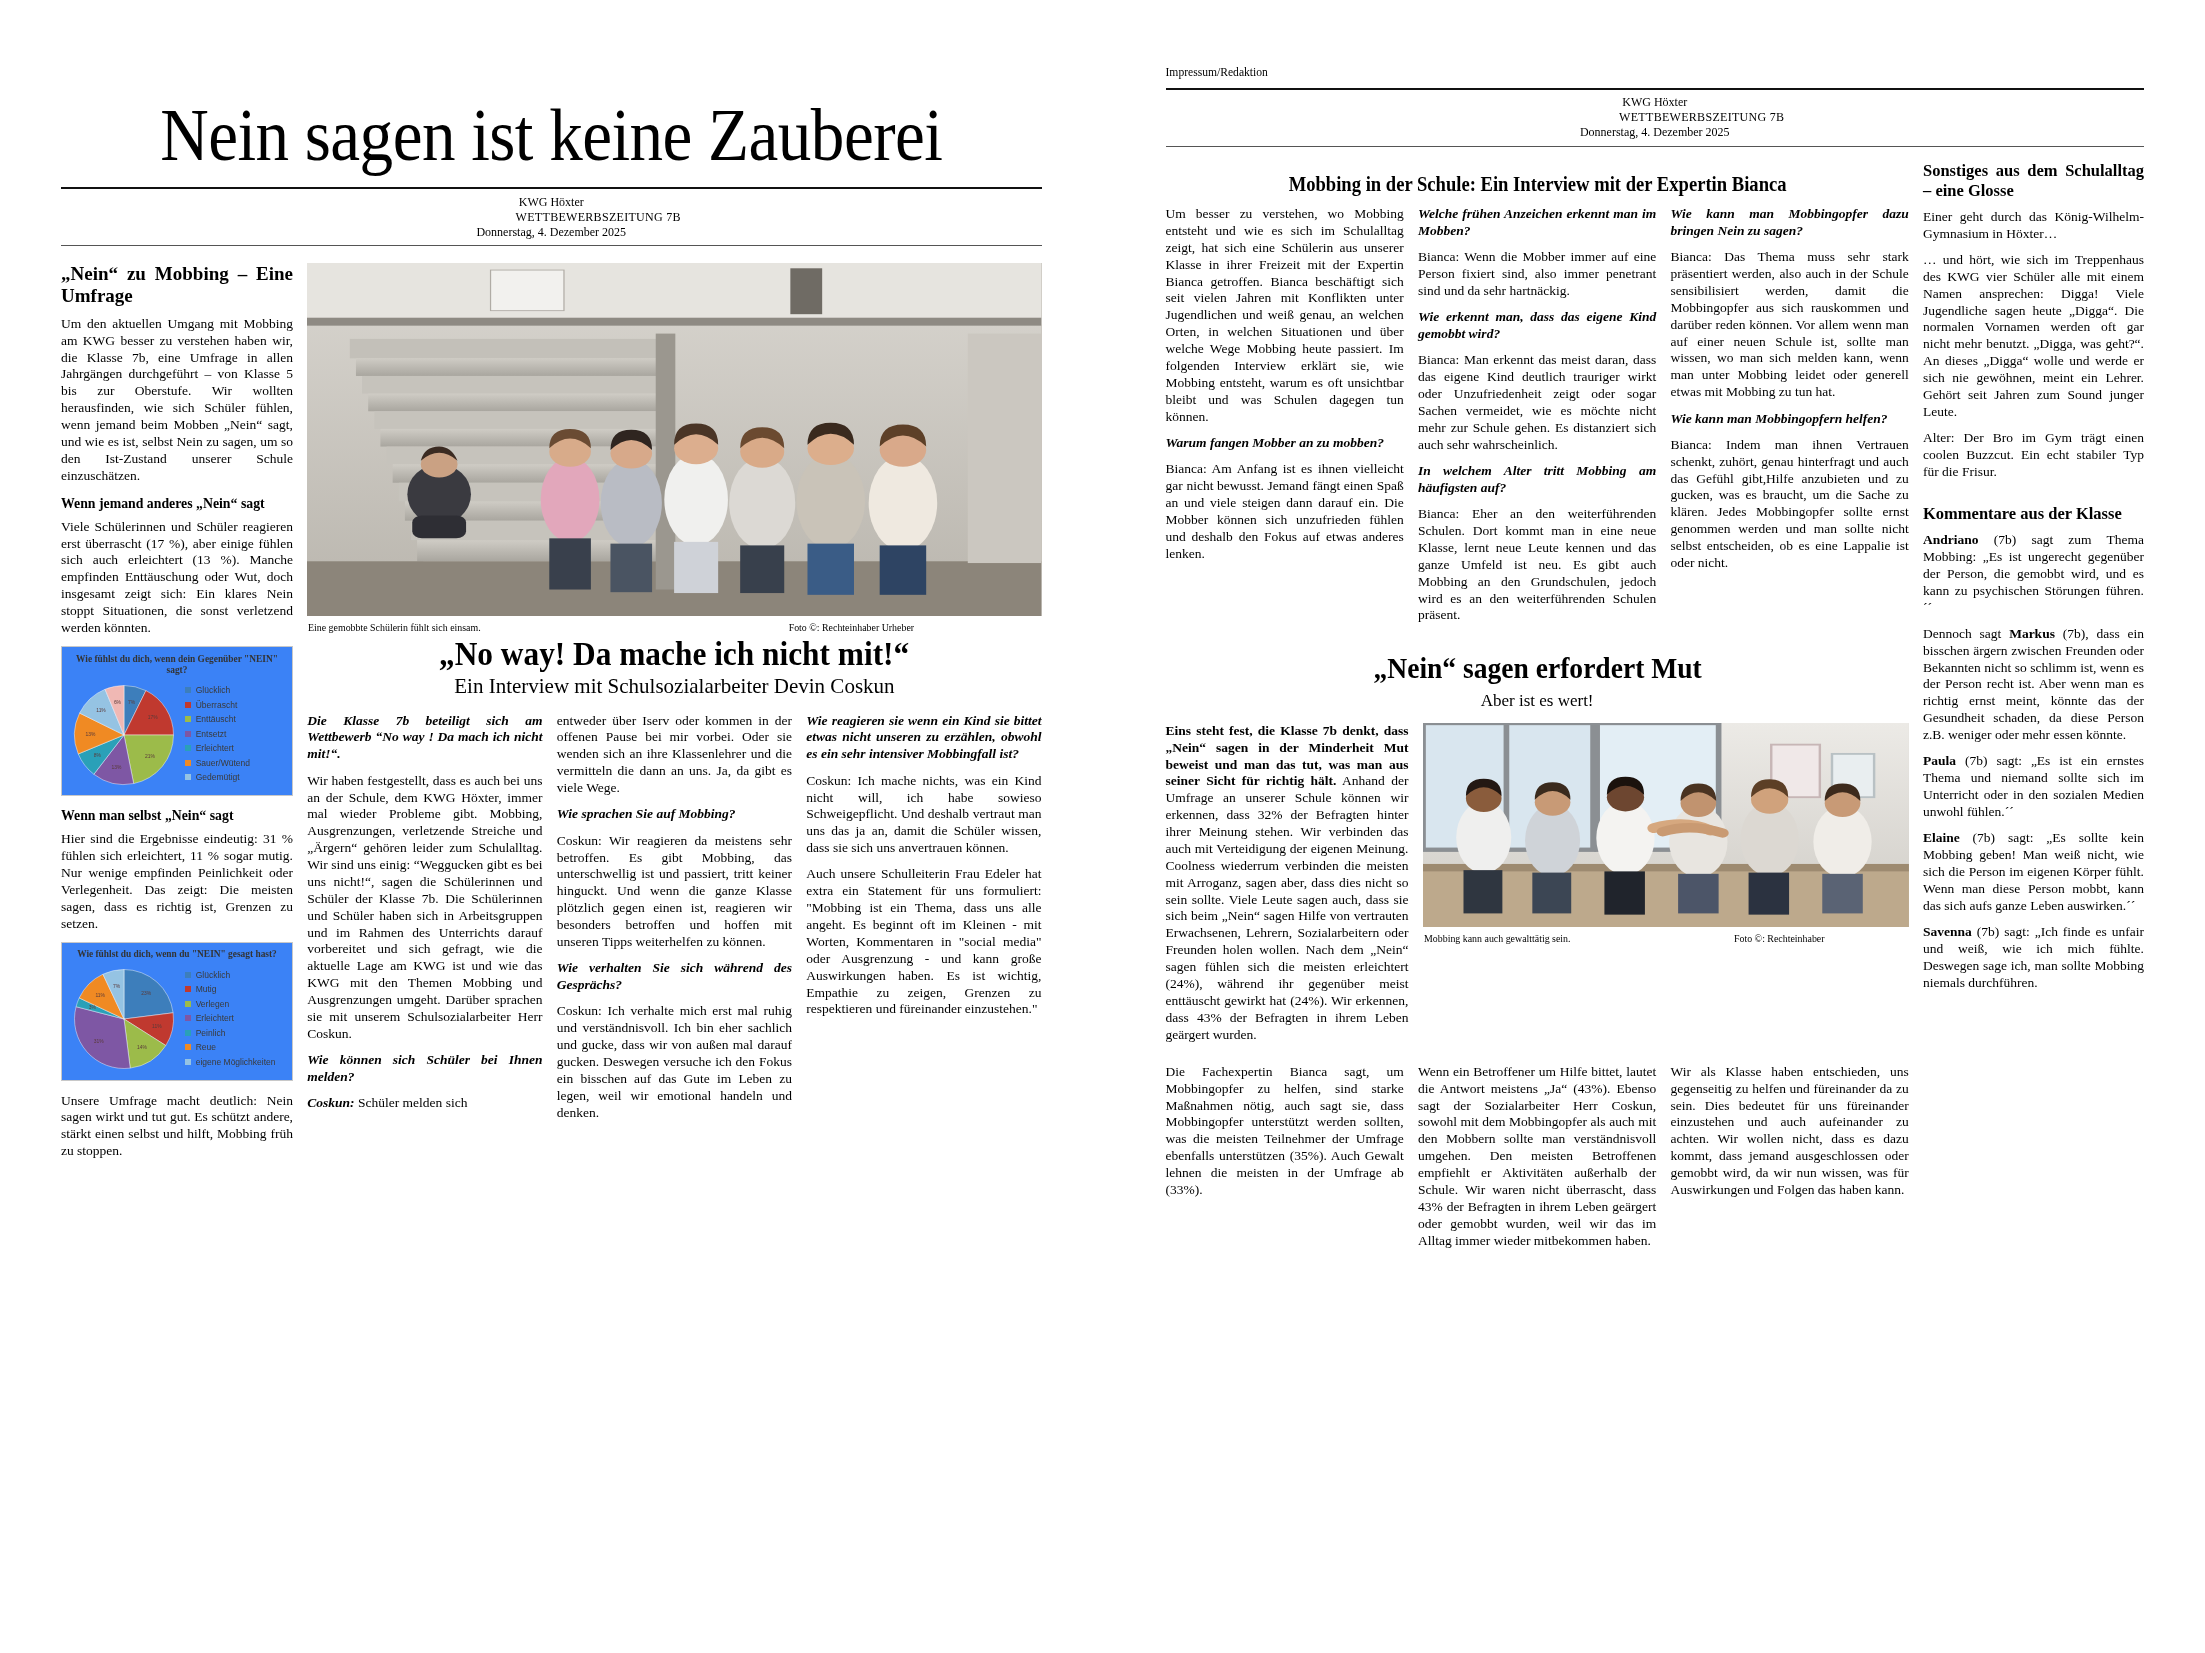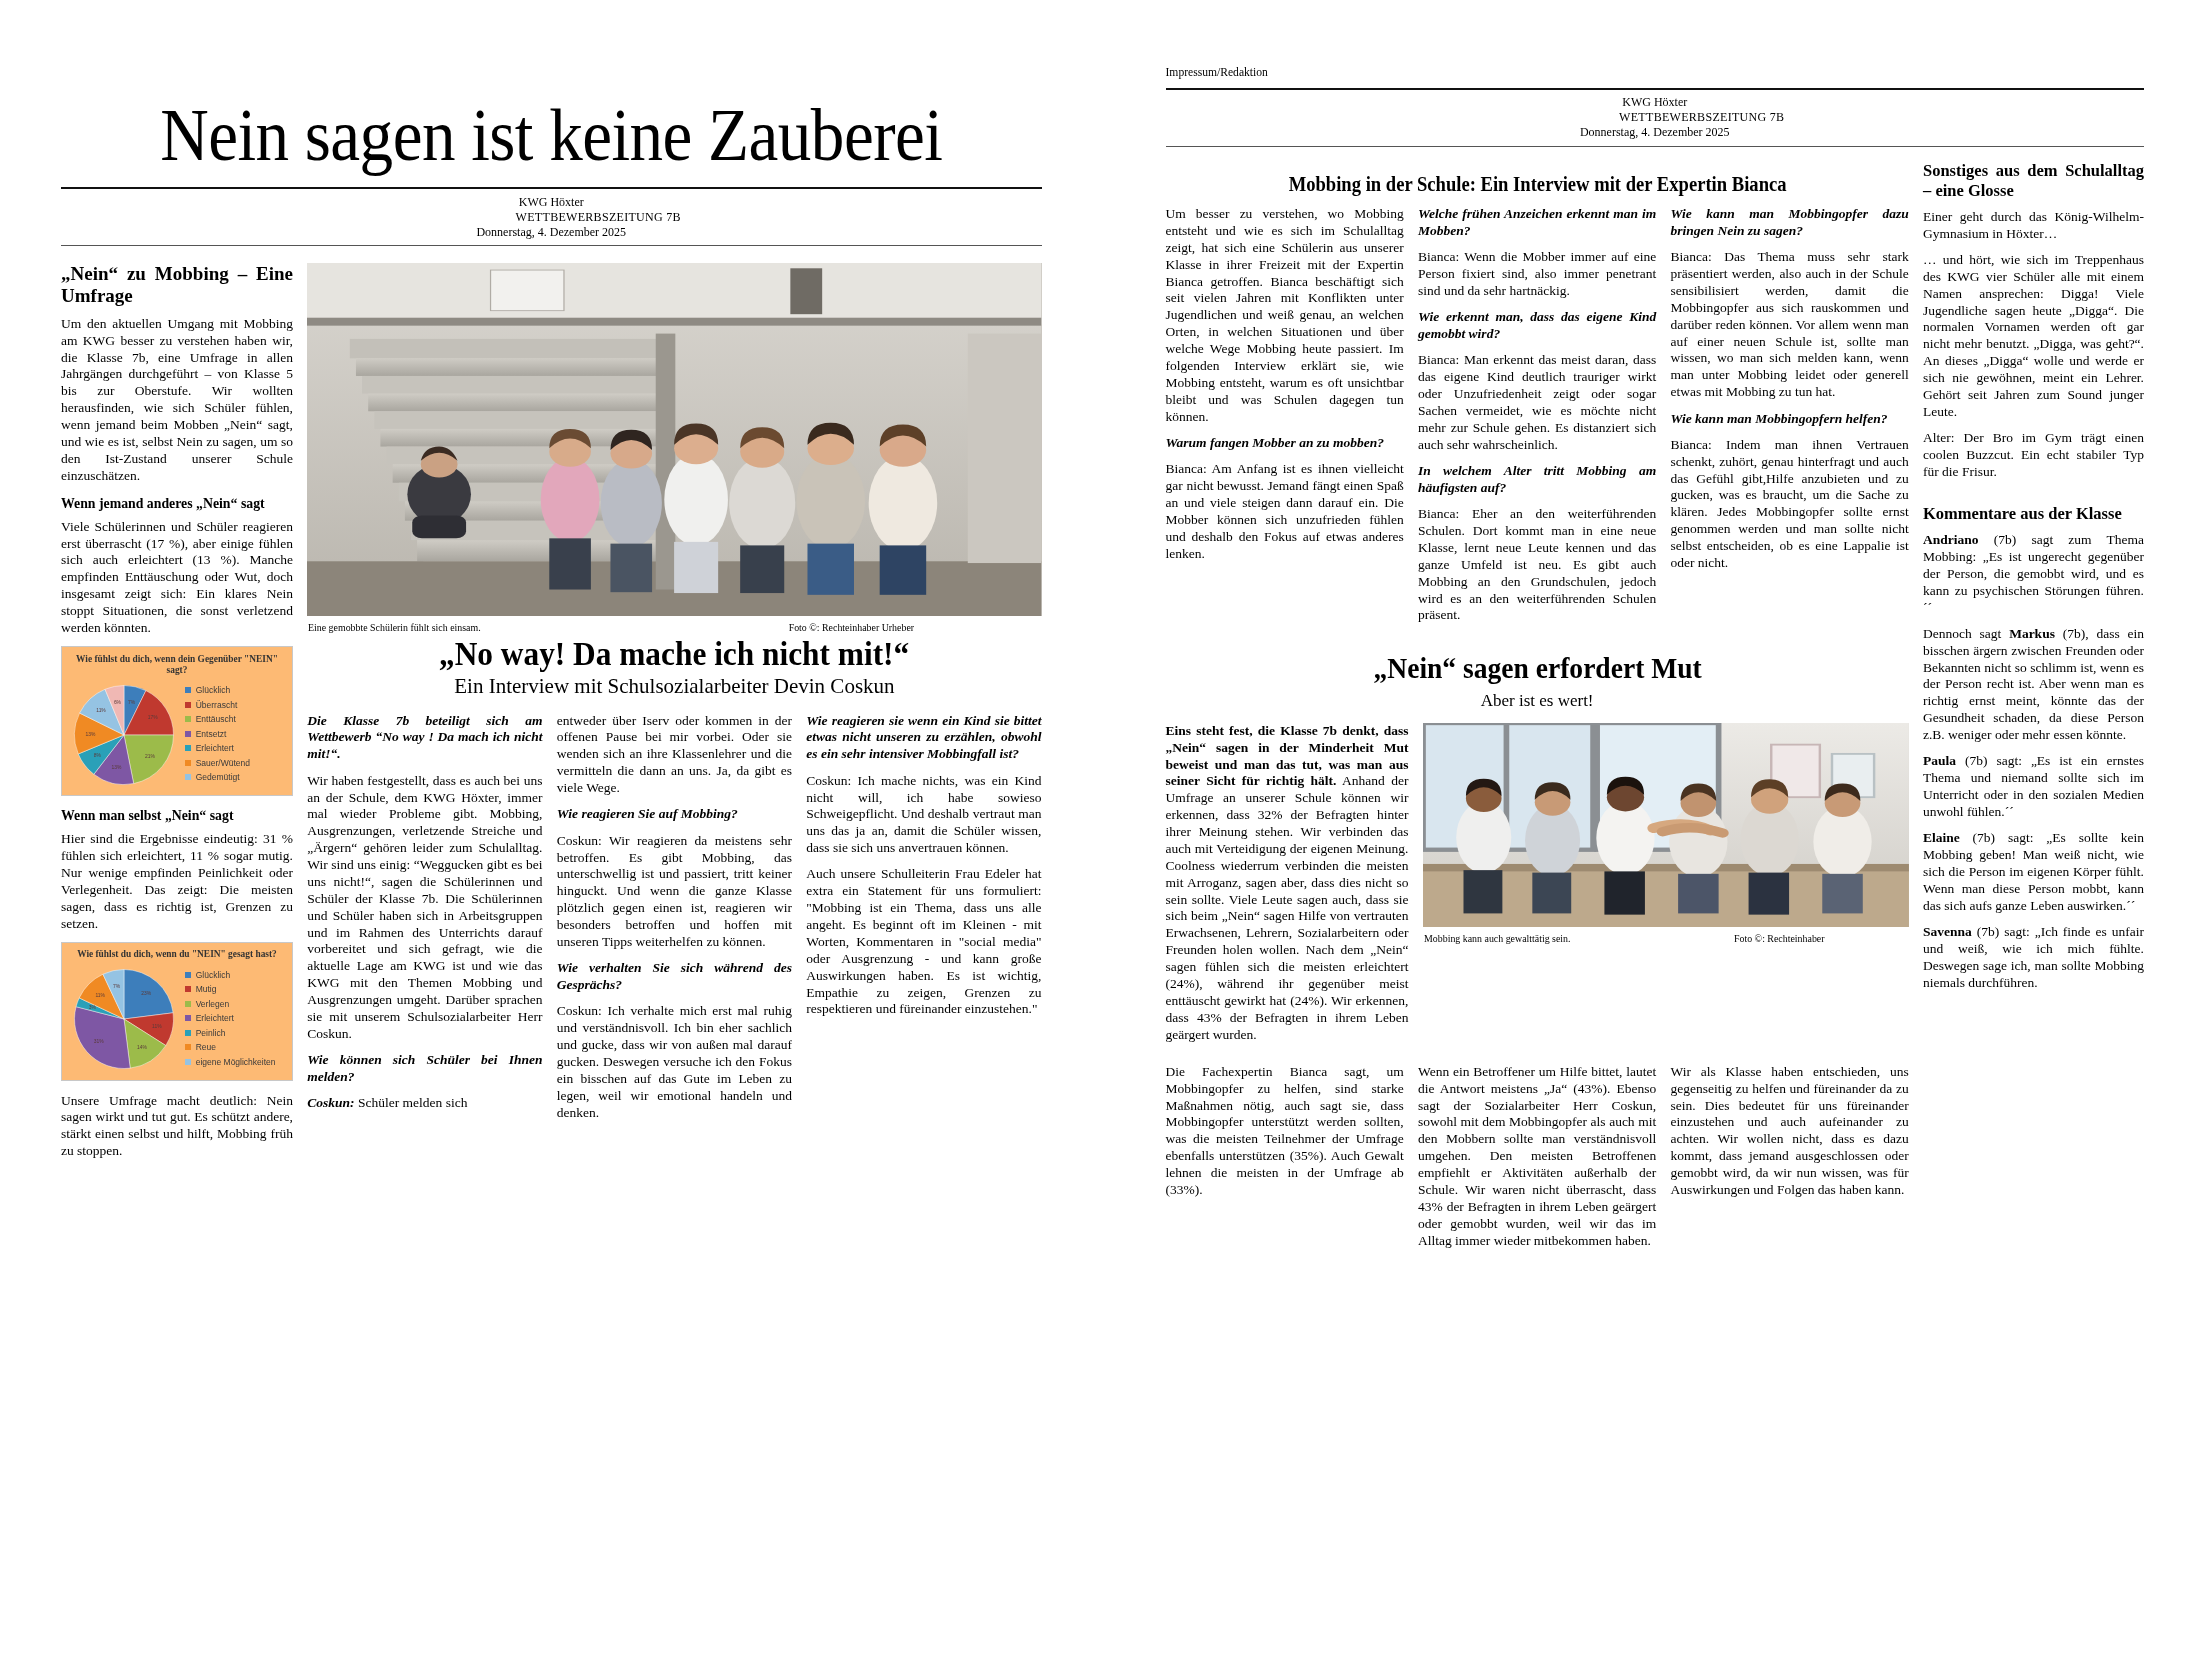--- a/index.html
+++ b/index.html
@@ -48,21 +48,21 @@
   .glosse-head{font-size:16.5px;line-height:1.18;font-weight:bold;text-align:justify;margin:0 0 8.8px 0;}
 
   
   .photo{position:relative;width:100%;overflow:hidden;background:#c9c5be;}
   .photo-caption{display:flex;justify-content:space-between;font-size:11px;padding:5px 1.1px 0 1.1px;
                  transform:scaleX(0.9);transform-origin:left center;}
   .cap-l,.cap-r{white-space:nowrap;}
   .cap-r{padding-right:8%;}
 
   
-  .chartcard{border:0.6px solid #c8c8c8;background:#fdba74;padding:6.6px 5.5px 5.5px 5.5px;margin:3.3px 0 12px 0;}
+  .chartcard{border:0.6px solid #c8c8c8;background:#3b82f6;padding:6.6px 5.5px 5.5px 5.5px;margin:3.3px 0 12px 0;}
   .chart-title{font-family:"Liberation Serif",serif;font-weight:bold;font-size:9.4px;
                text-align:center;line-height:1.2;color:#333;margin-bottom:3.3px;}
   .chart-body{display:flex;align-items:center;gap:3.3px;}
   .pie-wrap{flex:0 0 52%;display:flex;justify-content:center;}
   .legend{flex:1 1 auto;display:flex;flex-direction:column;justify-content:center;gap:5px;}
   .legend-item{display:flex;align-items:flex-start;gap:5px;font-family:"Liberation Sans",sans-serif;
                font-size:8.5px;color:#3a3a3a;line-height:1.12;}
   .swatch{width:6px;height:6px;flex:0 0 6px;margin-top:1.1px;}
 
   
@@ -311,21 +311,21 @@
 
         <div class="cols">
           <div class="col">
             <p class="body q">Die Klasse 7b beteiligt sich am Wettbewerb “No way ! Da mach ich nicht mit!“.</p>
             <p class="body">Wir haben festgestellt, dass es auch bei uns an der Schule, dem KWG Höxter, immer mal wieder Probleme gibt. Mobbing, Ausgrenzungen, verletzende Streiche und „Ärgern“ gehören leider zum Schulalltag. Wir sind uns einig: “Weggucken gibt es bei uns nicht!“, sagen die Schülerinnen und Schüler der Klasse 7b. Die Schülerinnen und Schüler haben sich in Arbeitsgruppen und im Rahmen des Unterrichts darauf vorbereitet und sich gefragt, wie die aktuelle Lage am KWG ist und wie das KWG mit den Themen Mobbing und Ausgrenzungen umgeht. Darüber sprachen sie mit unserem Schulsozialarbeiter Herr Coskun.</p>
             <p class="body q tight">Wie können sich Schüler bei Ihnen melden?</p>
             <p class="body"><b><i>Coskun:</i></b> Schüler melden sich</p>
           </div>
           <div class="col">
             <p class="body">entweder über Iserv oder kommen in der offenen Pause bei mir vorbei. Oder sie wenden sich an ihre Klassenlehrer und die vermitteln die dann an uns. Ja, da gibt es viele Wege.</p>
-            <p class="body q tight">Wie reagieren Sie auf Mobbing?</p>
+            <p class="body q tight">Wie sprachen Sie auf Mobbing?</p>
             <p class="body">Coskun: Wir reagieren da meistens sehr betroffen. Es gibt Mobbing, das unterschwellig ist und passiert, tritt keiner hinguckt. Und wenn die ganze Klasse plötzlich gegen einen ist, reagieren wir besonders betroffen und hoffen mit unseren Tipps weiterhelfen zu können.</p>
             <p class="body q tight">Wie verhalten Sie sich während des Gesprächs?</p>
             <p class="body">Coskun: Ich verhalte mich erst mal ruhig und verständnisvoll. Ich bin eher sachlich und gucke, dass wir von außen mal darauf gucken. Deswegen versuche ich den Fokus ein bisschen auf das Gute im Leben zu legen, weil wir emotional handeln und denken.</p>
           </div>
           <div class="col">
             <p class="body q tight">Wie reagieren sie wenn ein Kind sie bittet etwas nicht unseren zu erzählen, obwohl es ein sehr intensiver Mobbingfall ist?</p>
             <p class="body">Coskun: Ich mache nichts, was ein Kind nicht will, ich habe sowieso Schweigepflicht. Und deshalb vertraut man uns das ja an, damit die Schüler wissen, dass sie sich uns anvertrauen können.</p>
             <p class="body">Auch unsere Schulleiterin Frau Edeler hat extra ein Statement für uns formuliert: "Mobbing ist ein Thema, dass uns alle angeht. Es beginnt oft im Kleinen - mit Worten, Kommentaren in "social media" oder Ausgrenzung - und kann große Auswirkungen haben. Es ist wichtig, Empathie zu zeigen, Grenzen zu respektieren und füreinander einzustehen."</p>
           </div>
         </div>

